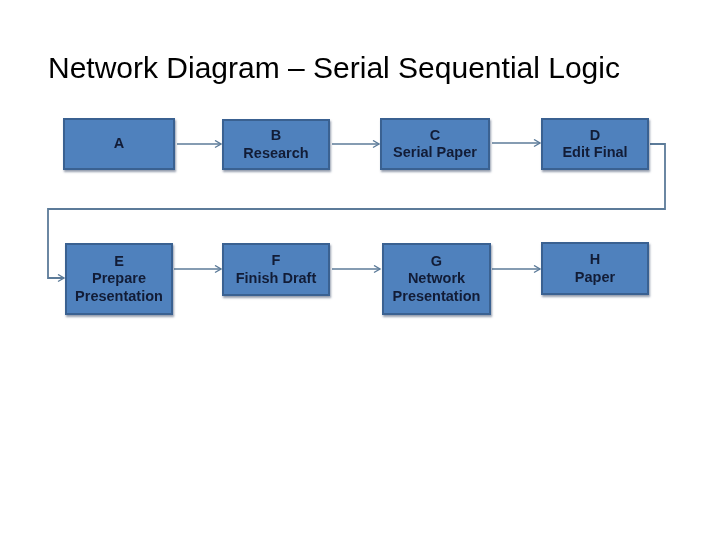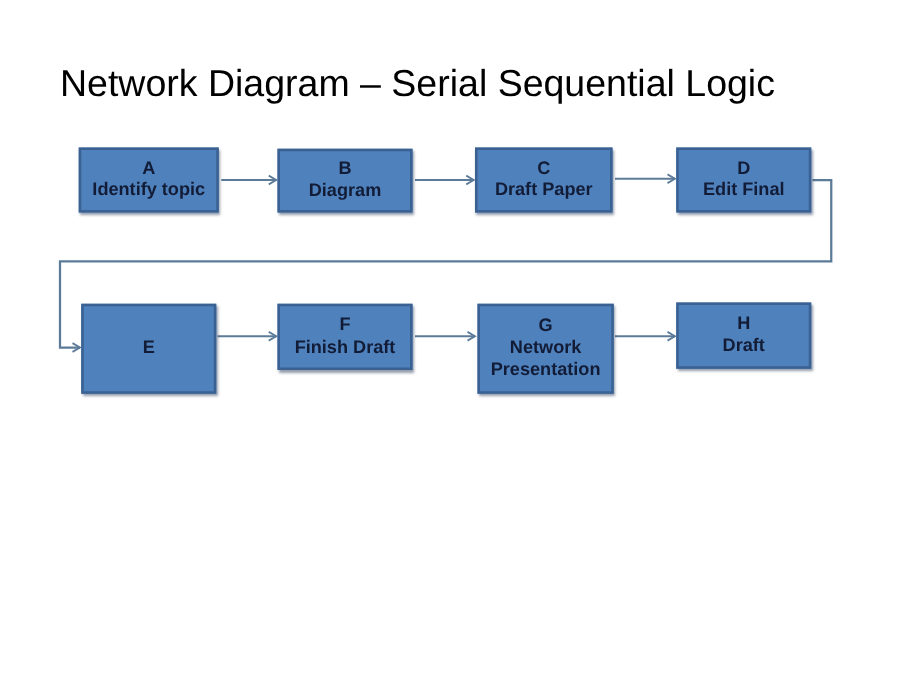--- a/index.html
+++ b/index.html
@@ -81,50 +81,50 @@
     <line class="connector" x1="332" y1="144" x2="379" y2="144" stroke-width="1.5" marker-end="url(#arrow)"></line>
     <line class="connector" x1="492" y1="143" x2="540" y2="143" stroke-width="1.5" marker-end="url(#arrow)"></line>
     <polyline class="connector" points="650,144 665,144 665,209 48,209 48,278 64,278" stroke-width="1.8" stroke-linejoin="miter" marker-end="url(#arrow)"></polyline>
     <line class="connector" x1="174" y1="269" x2="221" y2="269" stroke-width="1.5" marker-end="url(#arrow)"></line>
     <line class="connector" x1="332" y1="269" x2="380" y2="269" stroke-width="1.5" marker-end="url(#arrow)"></line>
     <line class="connector" x1="492" y1="269" x2="540" y2="269" stroke-width="1.5" marker-end="url(#arrow)"></line>
   </svg>
 
   <div class="node" style="left:63px;top:118px;width:112px;height:52px;">
     <div class="node-letter">A</div>
-    <div class="node-label">Identify topic</div>
   </div>
 
   <div class="node" style="left:222px;top:119px;width:108px;height:51px;">
     <div class="node-letter">B</div>
-    <div class="node-label">Diagram</div>
+    <div class="node-label">Research</div>
   </div>
 
   <div class="node" style="left:380px;top:118px;width:110px;height:52px;">
     <div class="node-letter">C</div>
-    <div class="node-label">Draft Paper</div>
+    <div class="node-label">Serial Paper</div>
   </div>
 
   <div class="node" style="left:541px;top:118px;width:108px;height:52px;">
     <div class="node-letter">D</div>
     <div class="node-label">Edit Final</div>
   </div>
 
   <div class="node" style="left:65px;top:243px;width:108px;height:72px;">
     <div class="node-letter">E</div>
+    <div class="node-label">Prepare Presentation</div>
   </div>
 
   <div class="node" style="left:222px;top:243px;width:108px;height:53px;">
     <div class="node-letter">F</div>
     <div class="node-label">Finish Draft</div>
   </div>
 
   <div class="node" style="left:382px;top:243px;width:109px;height:72px;">
     <div class="node-letter">G</div>
     <div class="node-label">Network Presentation</div>
   </div>
 
   <div class="node" style="left:541px;top:242px;width:108px;height:53px;">
     <div class="node-letter">H</div>
-    <div class="node-label">Draft</div>
+    <div class="node-label">Paper</div>
   </div>
 
 </div>
 
 </body></html>

